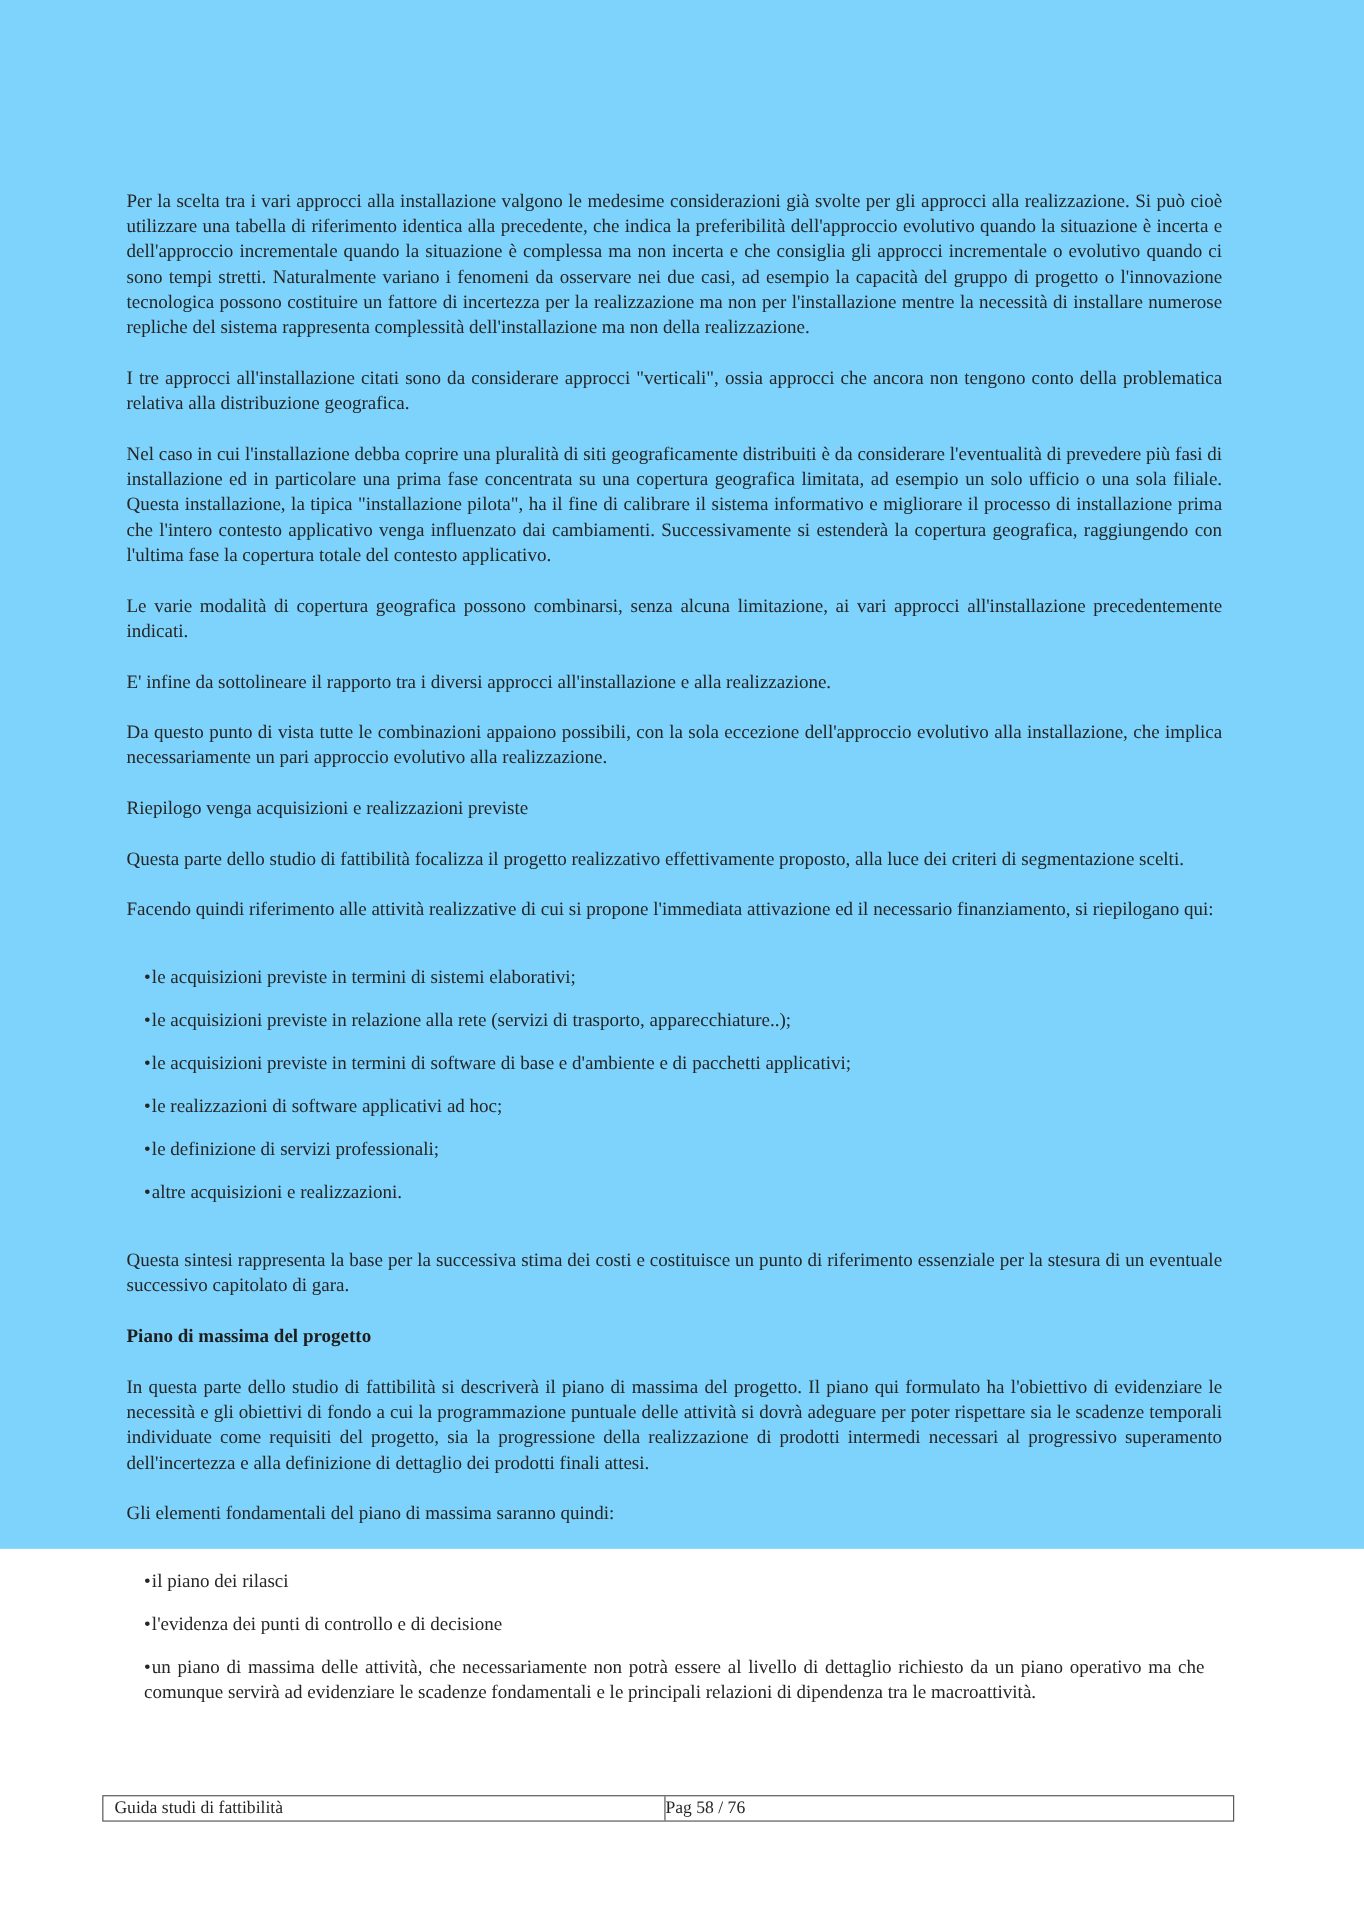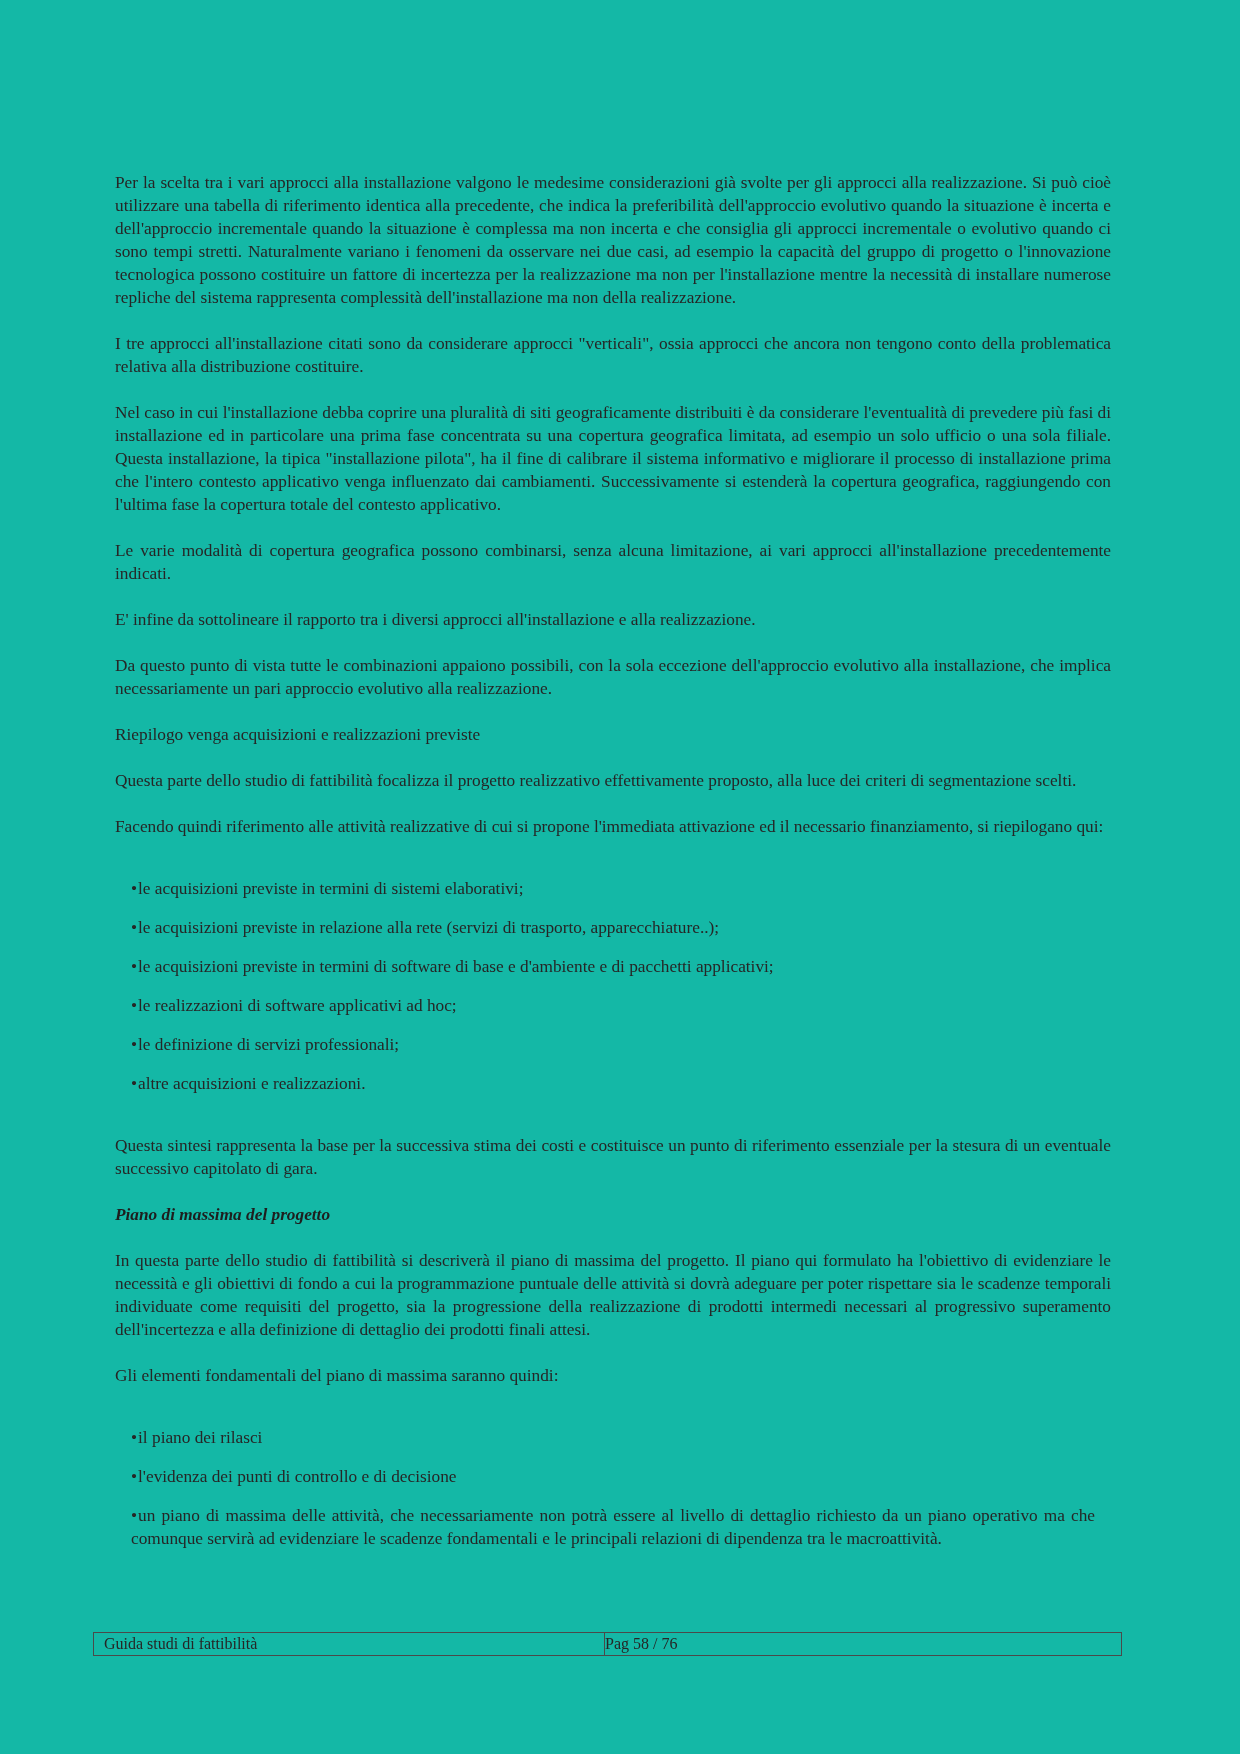--- a/index.html
+++ b/index.html
@@ -1,29 +1,29 @@
 <!DOCTYPE html>
 <html><head>
 <meta charset="utf-8">
 <style>
   html, body { margin: 0; padding: 0; background: #ffffff; }
   body { width: 1240px; height: 1754px; position: relative; overflow: hidden; }
   .page {
-    position: absolute; left: 0; top: 0; width: 1240px; height: 1754px; background: #14b8a6;
+    position: absolute; left: 0; top: 0; width: 1240px; height: 1408px; background: #7dd3fc;
   }
   .content {
     position: absolute; left: 115px; top: 171px; width: 996px;
     font-family: "Liberation Serif", "DejaVu Serif", serif;
     font-size: 17.3px; line-height: 23px; color: #262626;
   }
   .content p {
     margin: 0; text-align: justify; text-align-last: left;
   }
   .gap-s { height: 23px; }
-  .bold-h { font-weight: bold; color: #1e1e1e; margin: 0; font-style: italic; }
+  .bold-h { font-weight: bold; color: #1e1e1e; margin: 0; }
   .plain-h { margin: 0; }
   ul.bullets { list-style: none; margin: 0; padding: 0; }
   ul.bullets li { margin: 16px; text-align: justify; text-align-last: left; }
   ul.bullets li::before { content: "\2022"; margin-right: 1px; }
   .footer {
     position: absolute; left: 93px; top: 1632px; width: 1027px; height: 22px;
     border: 1.5px solid #4a4a4a; display: flex;
     font-family: Liberation Serif, serif; font-size: 16px; color: #262626;
   }
   .footer .left {
@@ -33,21 +33,21 @@
     flex: 1; padding-right: 6px; line-height: 22px;
   }
 </style>
 </head>
 <body>
 
 <div class="page">
   <div class="content">
     <p>Per la scelta tra i vari approcci alla installazione valgono le medesime considerazioni già svolte per gli approcci alla realizzazione. Si può cioè utilizzare una tabella di riferimento identica alla precedente, che indica la preferibilità dell'approccio evolutivo quando la situazione è incerta e dell'approccio incrementale quando la situazione è complessa ma non incerta e che consiglia gli approcci incrementale o evolutivo quando ci sono tempi stretti. Naturalmente variano i fenomeni da osservare nei due casi, ad esempio la capacità del gruppo di progetto o l'innovazione tecnologica possono costituire un fattore di incertezza per la realizzazione ma non per l'installazione mentre la necessità di installare numerose repliche del sistema rappresenta complessità dell'installazione ma non della realizzazione.</p>
     <div class="gap-s"></div>
-    <p>I tre approcci all'installazione citati sono da considerare approcci "verticali", ossia approcci che ancora non tengono conto della problematica relativa alla distribuzione costituire.</p>
+    <p>I tre approcci all'installazione citati sono da considerare approcci "verticali", ossia approcci che ancora non tengono conto della problematica relativa alla distribuzione geografica.</p>
     <div class="gap-s"></div>
     <p>Nel caso in cui l'installazione debba coprire una pluralità di siti geograficamente distribuiti è da considerare l'eventualità di prevedere più fasi di installazione ed in particolare una prima fase concentrata su una copertura geografica limitata, ad esempio un solo ufficio o una sola filiale. Questa installazione, la tipica "installazione pilota", ha il fine di calibrare il sistema informativo e migliorare il processo di installazione prima che l'intero contesto applicativo venga influenzato dai cambiamenti. Successivamente si estenderà la copertura geografica, raggiungendo con l'ultima fase la copertura totale del contesto applicativo.</p>
     <div class="gap-s"></div>
     <p>Le varie modalità di copertura geografica possono combinarsi, senza alcuna limitazione, ai vari approcci all'installazione precedentemente indicati.</p>
     <div class="gap-s"></div>
     <p>E' infine da sottolineare il rapporto tra i diversi approcci all'installazione e alla realizzazione.</p>
     <div class="gap-s"></div>
     <p>Da questo punto di vista tutte le combinazioni appaiono possibili, con la sola eccezione dell'approccio evolutivo alla installazione, che implica necessariamente un pari approccio evolutivo alla realizzazione.</p>
     <div class="gap-s"></div>
     <p class="plain-h">Riepilogo venga acquisizioni e realizzazioni previste</p>

